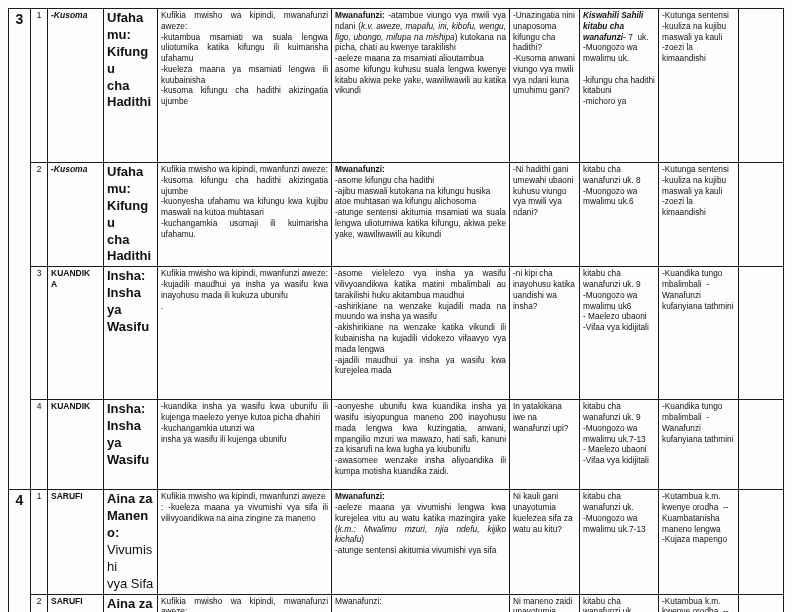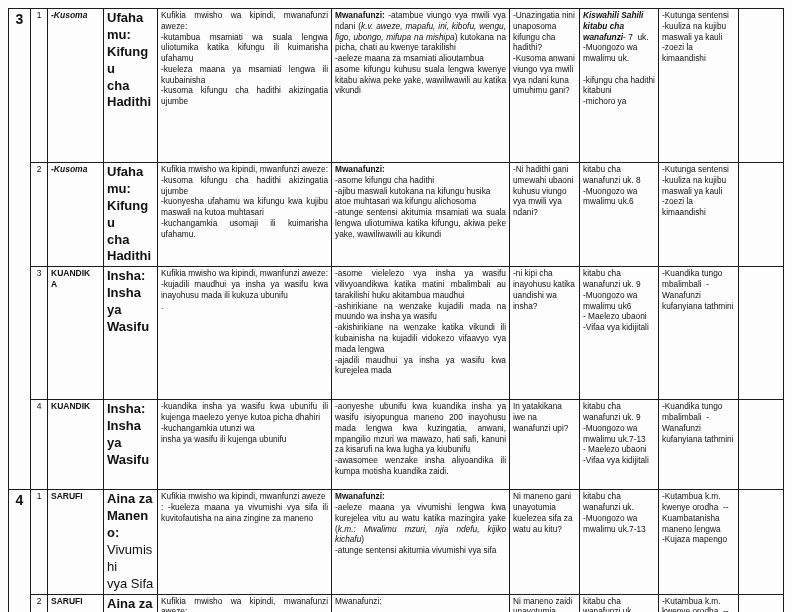--- a/index.html
+++ b/index.html
@@ -128,25 +128,25 @@
         </tr>
         <tr style="height: 78px;">
           <td class="week" rowspan="2"><span>4</span></td>
           <td class="lesson"><span>1</span></td>
           <td class="topic"><span class="b">SARUFI</span></td>
           <td class="subtopic"><span class="b">Aina za
 Maneno:</span><span>
 Vivumishi
 vya Sifa</span></td>
           <td class="objectives"><span>Kufikia mwisho wa kipindi, mwanfunzi aweze
-: -kueleza maana ya vivumishi vya sifa ili kuvitofautisha na aina zingine za maneno</span></td>
+: -kueleza maana ya vivumishi vya sifa ili vilivyoandikwa na aina zingine za maneno</span></td>
           <td class="activities"><span class="b">Mwanafunzi:</span><span>
 -aeleze maana ya vivumishi lengwa kwa kurejelea vitu au watu katika mazingira yake (</span><span class="i">k.m.: Mwalimu mzuri, njia ndefu, kijiko kichafu</span><span>)
 -atunge sentensi akitumia vivumishi vya sifa</span></td>
-          <td class="questions"><span>Ni maneno gani unayotumia kuelezea sifa za watu au kitu?</span></td>
+          <td class="questions"><span>Ni kauli gani unayotumia kuelezea sifa za watu au kitu?</span></td>
           <td class="references"><span>kitabu cha wanafunzi uk.
 -Muongozo wa mwalimu uk.7-13</span></td>
           <td class="remarks"><span>-Kutambua k.m. kwenye orodha  --
 Kuambatanisha maneno lengwa
 -Kujaza mapengo</span></td>
           <td class="empty"></td>
         </tr>
         <tr style="height: 29px;">
           <td class="lesson"><span>2</span></td>
           <td class="topic"><span class="b">SARUFI</span></td>

